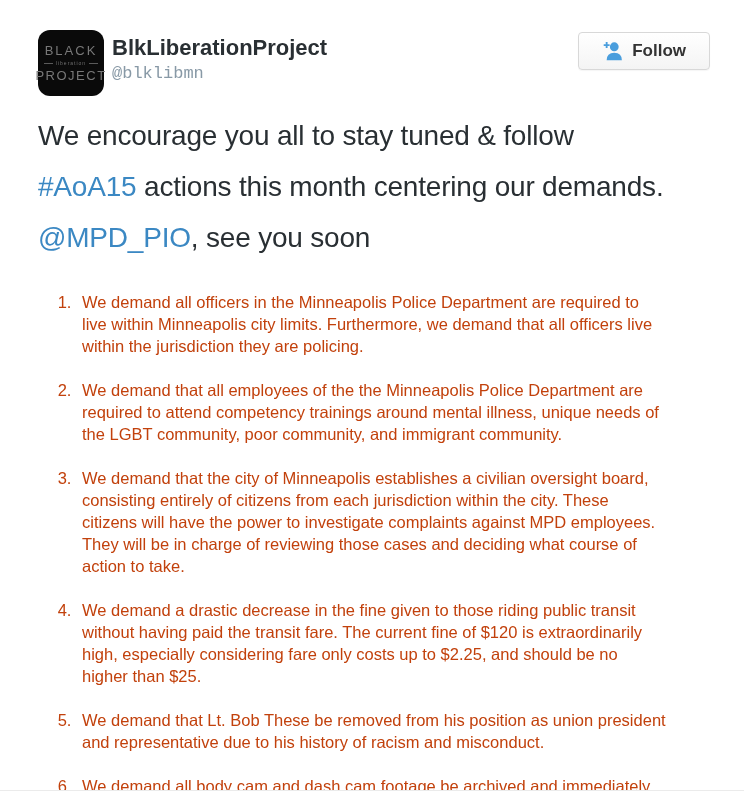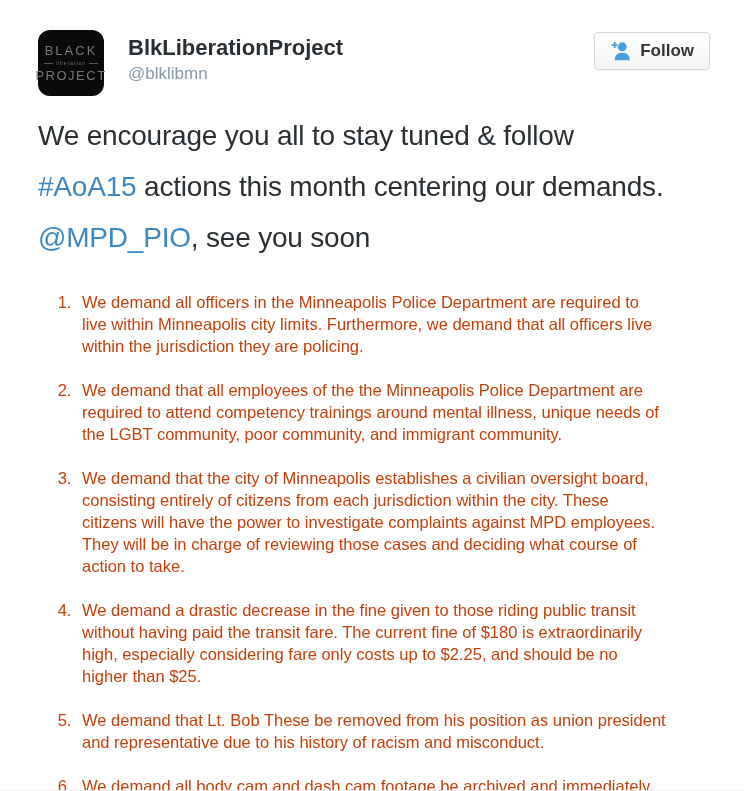--- a/index.html
+++ b/index.html
@@ -29,33 +29,33 @@
     align-items: center; justify-content: center;
     flex-shrink: 0;
     cursor: pointer;
     user-select: none;
   }
   .av-line1 { font-size: 13px; letter-spacing: 2px; color: #787878; }
   .av-mid   { display: flex; align-items: center; gap: 3px; margin: 2px 0; }
   .av-mid .dash { width: 9px; height: 1px; background: #5a5a5a; }
   .av-mid span.word { font-size: 5px; color: #707070; letter-spacing: 1px; }
   .av-line3 { font-size: 13px; letter-spacing: 1.5px; color: #787878; }
-  .user-block { margin-left: 24px; padding-top: 6px; }
+  .user-block { margin-left: 8px; padding-top: 6px; }
   .display-name {
     font-size: 22px; font-weight: bold; color: #292f33;
     cursor: pointer; line-height: 24px;
   }
   .handle {
-    font-size: 17px; color: #8899a6; margin-top: 4px; cursor: pointer;
+    font-size: 17px; color: #8899a6; margin-top: 4px; cursor: pointer; font-family: Liberation Mono, monospace;
   }
   .follow-btn {
     margin-left: auto;
     margin-top: 2px;
     height: 38px;
-    padding: 0 15px;
+    padding: 0 23px;
     display: flex; align-items: center; gap: 8px;
     background: linear-gradient(#ffffff, #f4f4f4);
     border: 1px solid #d8d8d8;
     border-radius: 4px;
     box-shadow: 0 1px 1px rgba(0,0,0,0.04);
     font-family: "Liberation Sans", sans-serif;
     font-size: 17px; font-weight: bold; color: #333333;
     cursor: pointer;
   }
   .follow-icon { display: inline-flex; align-items: center; }
@@ -132,20 +132,20 @@
     </button>
   </div>
 
   <div class="tweet-text"><span>We encourage you all to stay tuned &amp; follow </span><a class="link">#AoA15</a><span> actions this month centering our demands. </span><a class="link">@MPD_PIO</a><span>, see you soon</span></div>
 
   <div class="demands-image">
     <ol>
       <li>We demand all officers in the Minneapolis Police Department are required to live within Minneapolis city limits. Furthermore, we demand that all officers live within the jurisdiction they are policing.</li>
       <li>We demand that all employees of the the Minneapolis Police Department are required to attend competency trainings around mental illness, unique needs of the LGBT community, poor community, and immigrant community.</li>
       <li>We demand that the city of Minneapolis establishes a civilian oversight board, consisting entirely of citizens from each jurisdiction within the city. These citizens will have the power to investigate complaints against MPD employees. They will be in charge of reviewing those cases and deciding what course of action to take.</li>
-      <li>We demand a drastic decrease in the fine given to those riding public transit without having paid the transit fare. The current fine of $180 is extraordinarily high, especially considering fare only costs up to $2.25, and should be no higher than $25.</li>
+      <li>We demand a drastic decrease in the fine given to those riding public transit without having paid the transit fare. The current fine of $120 is extraordinarily high, especially considering fare only costs up to $2.25, and should be no higher than $25.</li>
       <li>We demand that Lt. Bob These be removed from his position as union president and representative due to his history of racism and misconduct.</li>
       <li>We demand all body cam and dash cam footage be archived and immediately made available to the public on a domain that is easy to access.</li>
     </ol>
   </div>
 
   <div class="bottom-line"></div>
 </div>
 
 </body></html>

